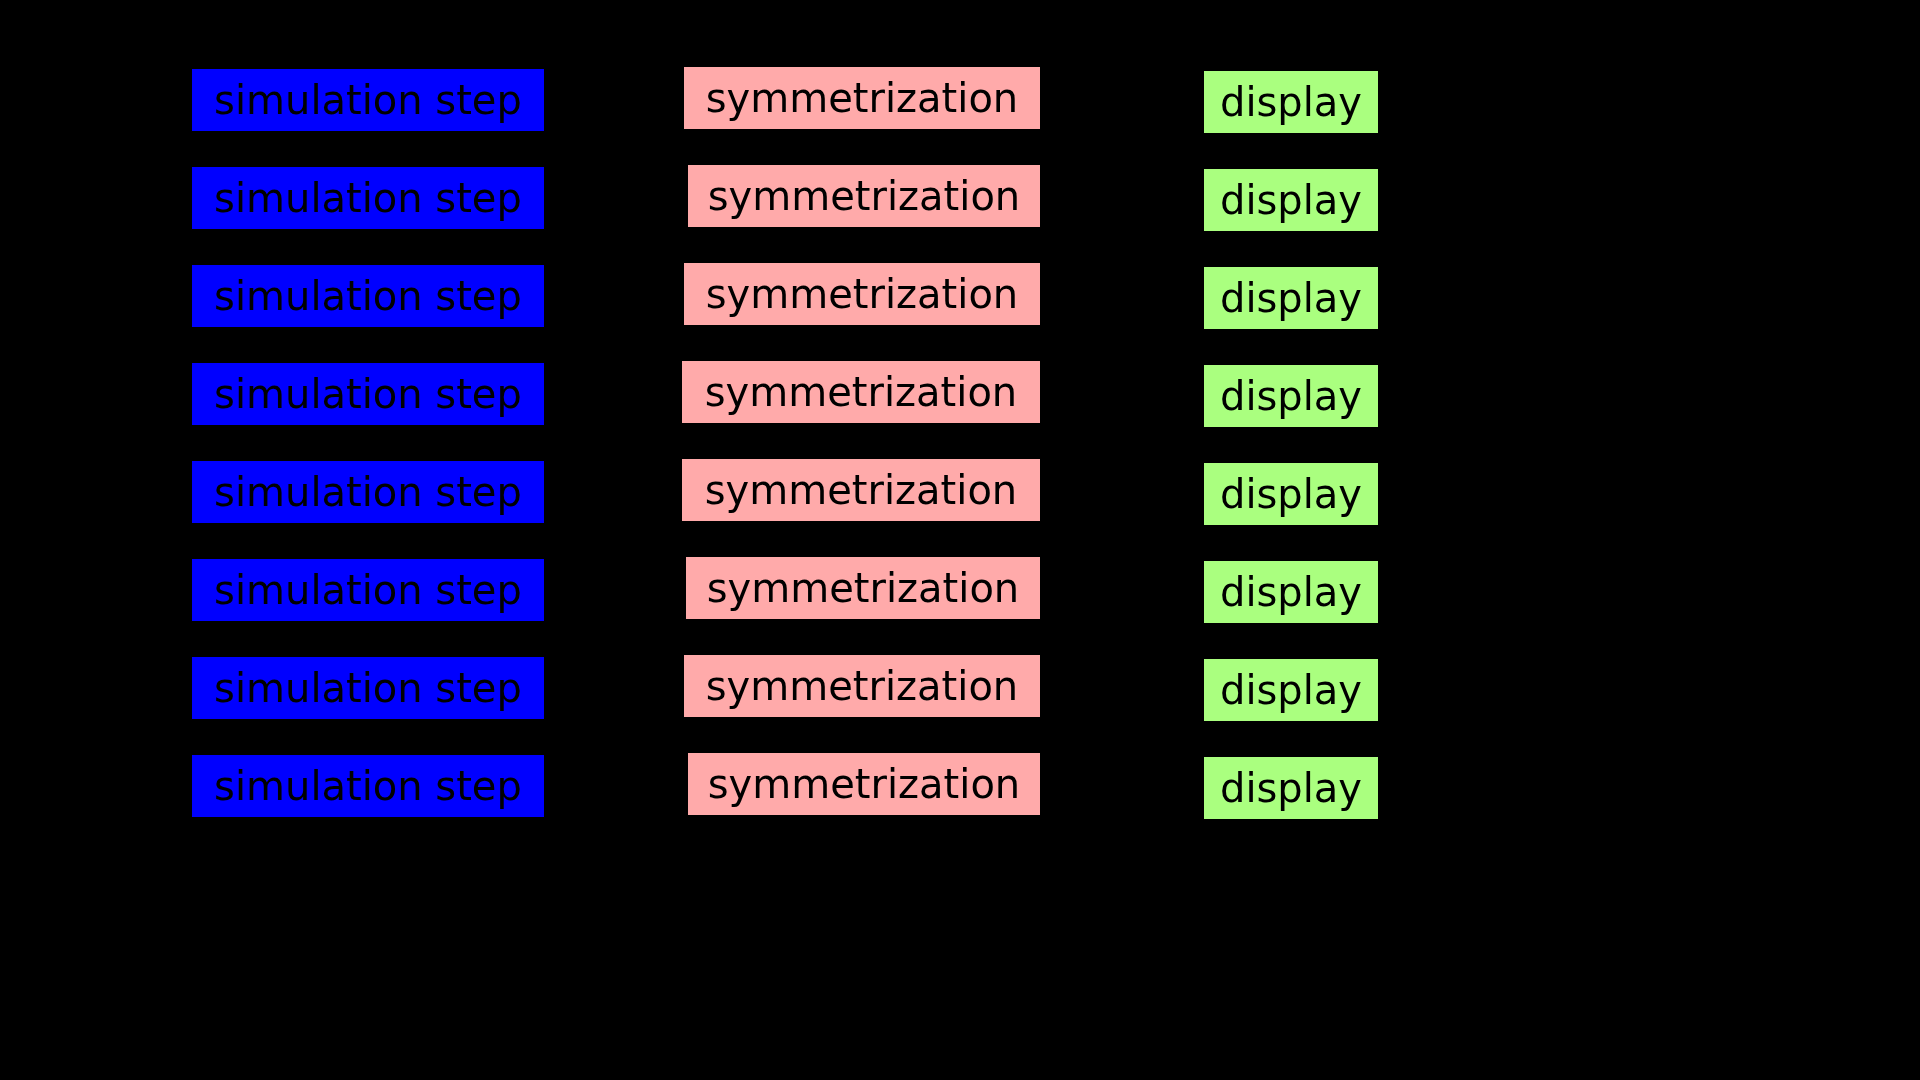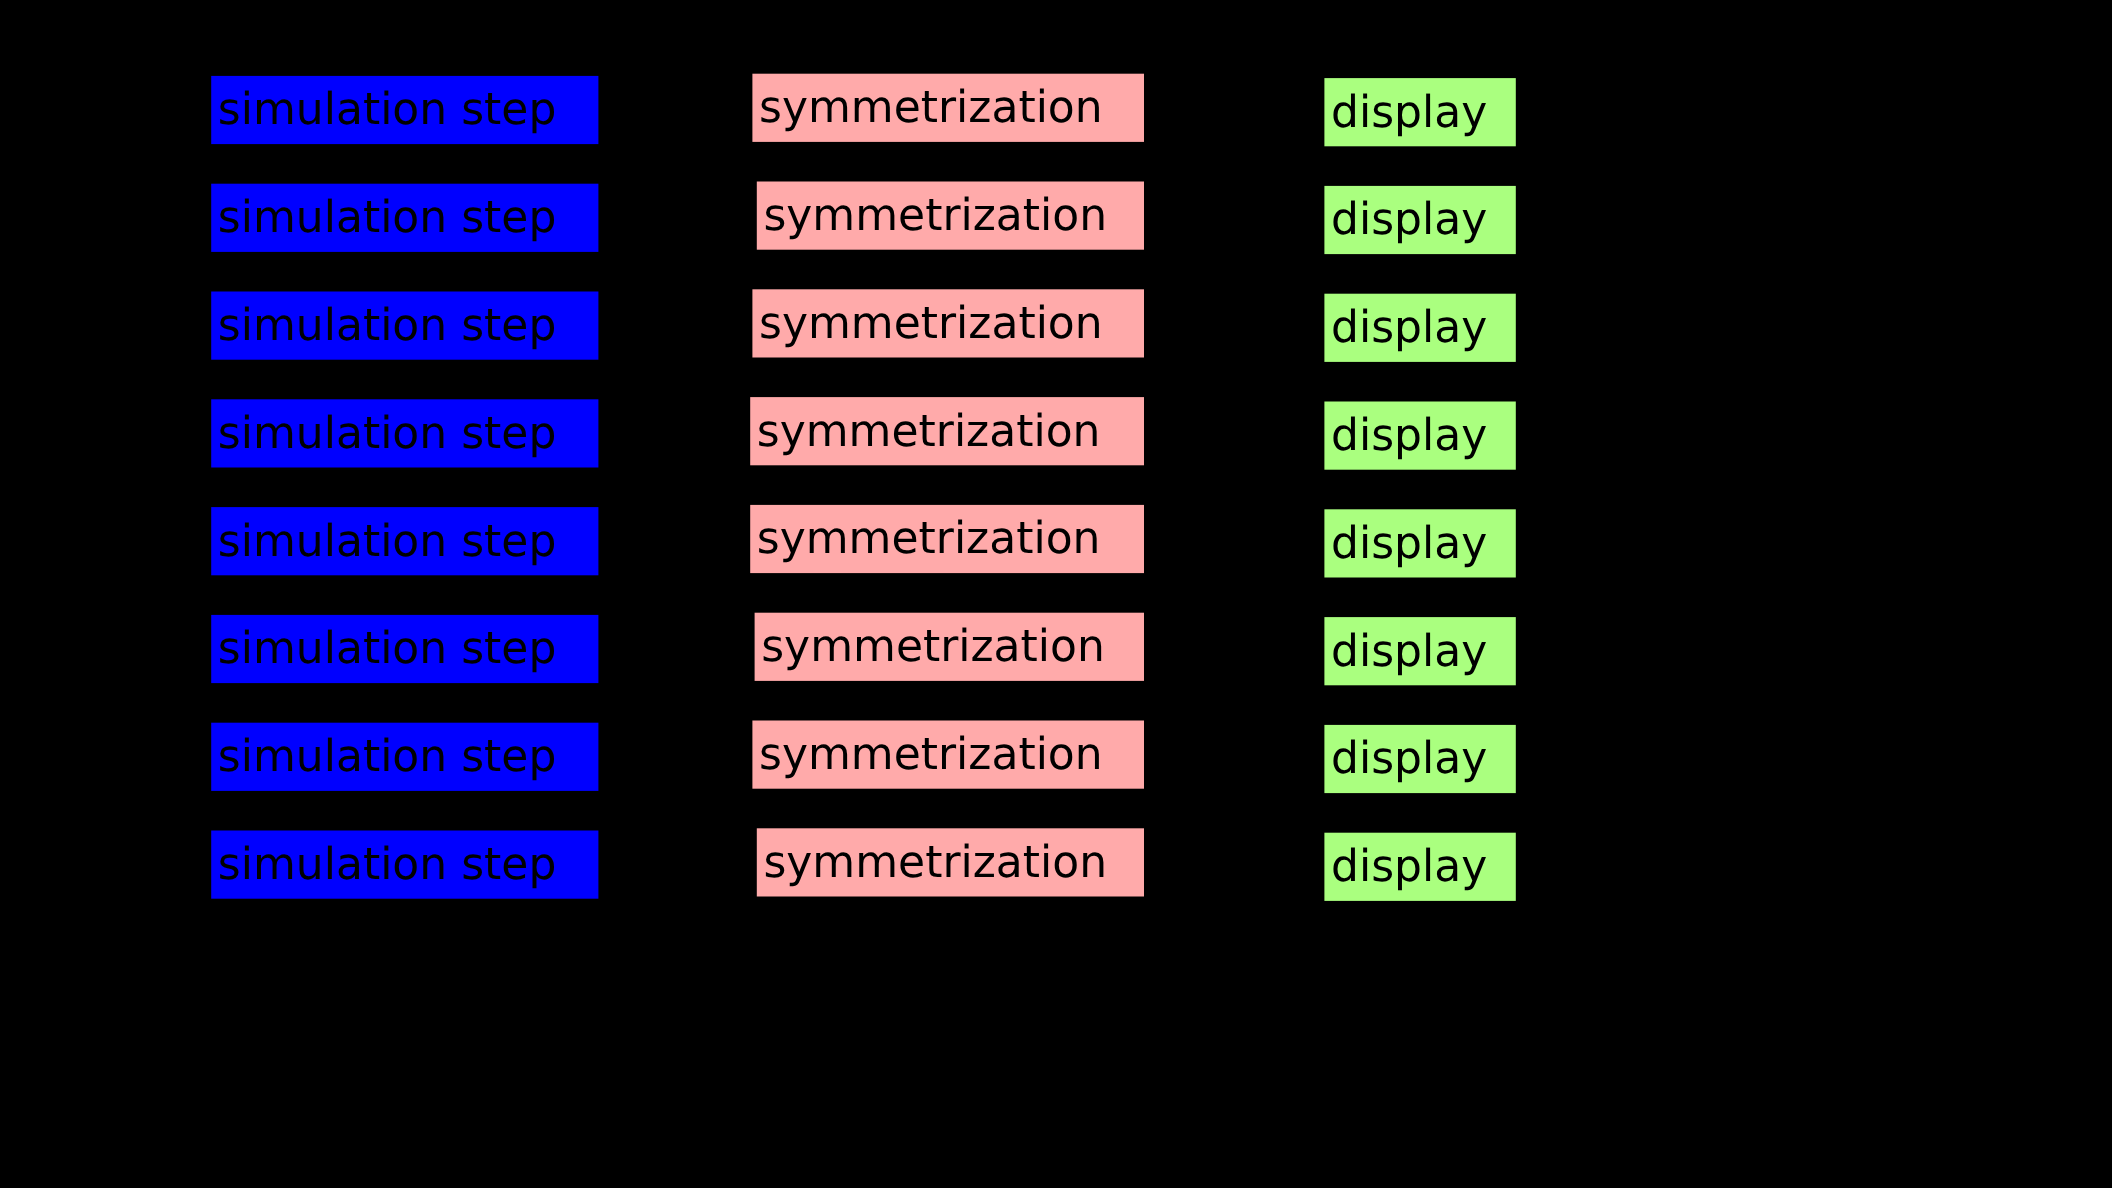--- a/index.html
+++ b/index.html
@@ -18,21 +18,21 @@
     position: relative;
     width: 1920px;
     height: 1080px;
     background: #000000;
   }
   .task-block {
     position: absolute;
     box-sizing: border-box;
     display: flex;
     align-items: center;
-    justify-content: flex-start;
+    justify-content: center;
     color: #000000;
     white-space: nowrap;
     overflow: visible;
     line-height: 1;
     font-family: "DejaVu Sans", sans-serif;
   }
   .task-label {
     display: block;
     padding-left: 6px;
     padding-right: 6px;

